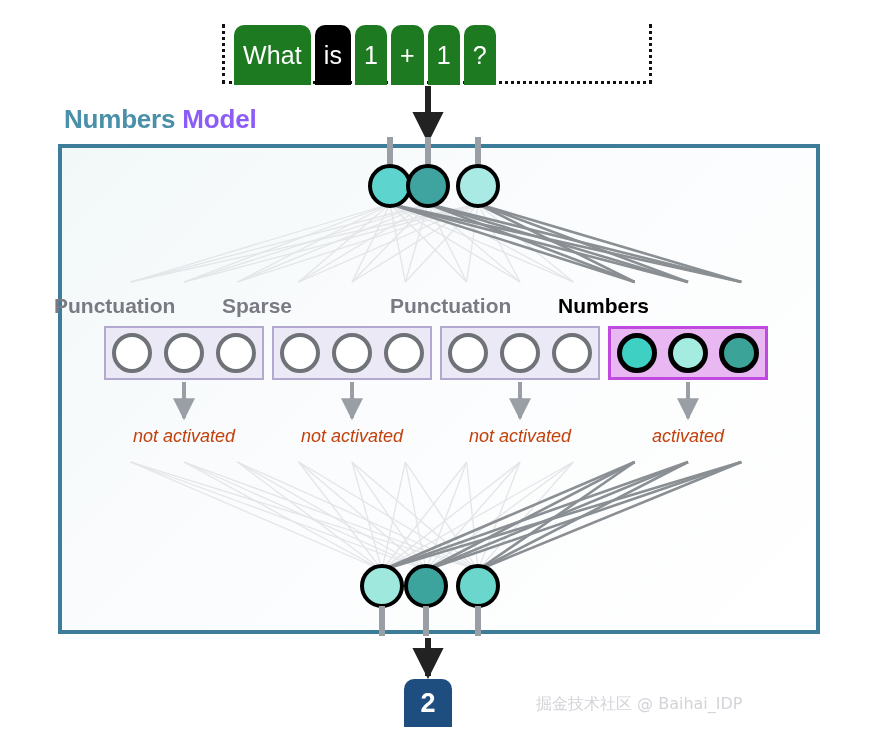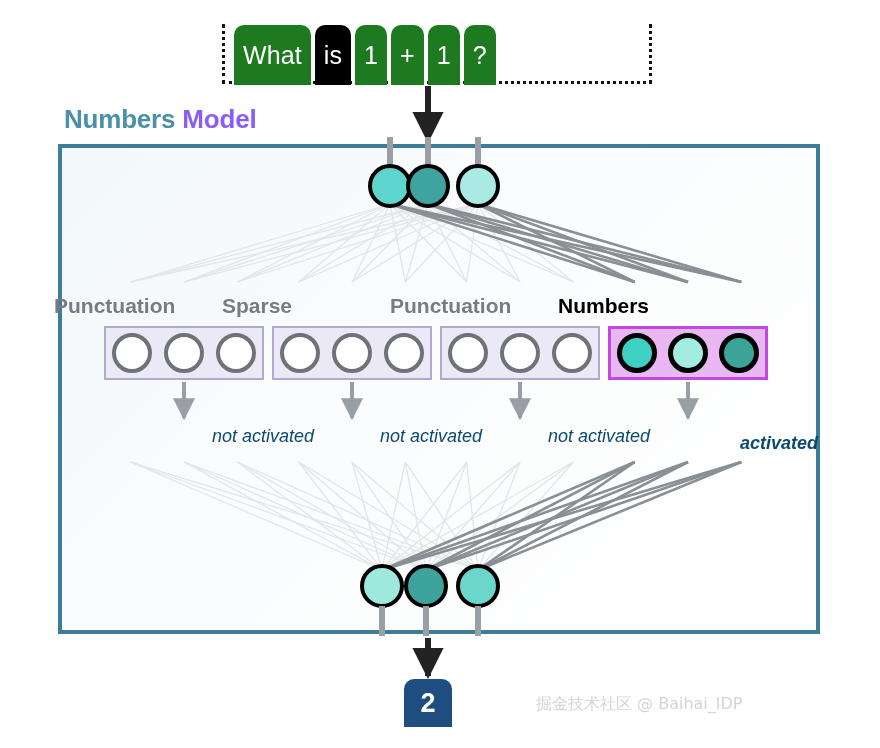--- a/index.html
+++ b/index.html
@@ -77,23 +77,23 @@
   }
   .group-box.inactive{background:#ece9f6;border:2px solid #b3a8cf;}
   .group-box.active{background:#e9b7f2;border:3px solid #c049e0;}
 
   .cell{width:40px;height:40px;border-radius:50%;box-sizing:border-box;}
   .cell.off{background:#ffffff;border:4px solid #6f7277;}
   .cell.on{border:5px solid #000;}
 
   .status{
     position:absolute;font-size:18px;font-style:italic;white-space:nowrap;
-    text-align:right;color:#0c4a6e;
-  }
-  .status.on{font-weight:bold;margin-top:7px;}
+    text-align:center;color:#c2410c;
+  }
+  .status.on{font-weight:normal;}
 
   
   #output-box{
     position:absolute;left:404px;top:679px;width:48px;height:48px;
     background:#1e4d80;border-radius:10px 10px 0 0;
     display:flex;align-items:center;justify-content:center;
     color:#ffffff;font-size:27px;font-weight:bold;
   }
 
   

